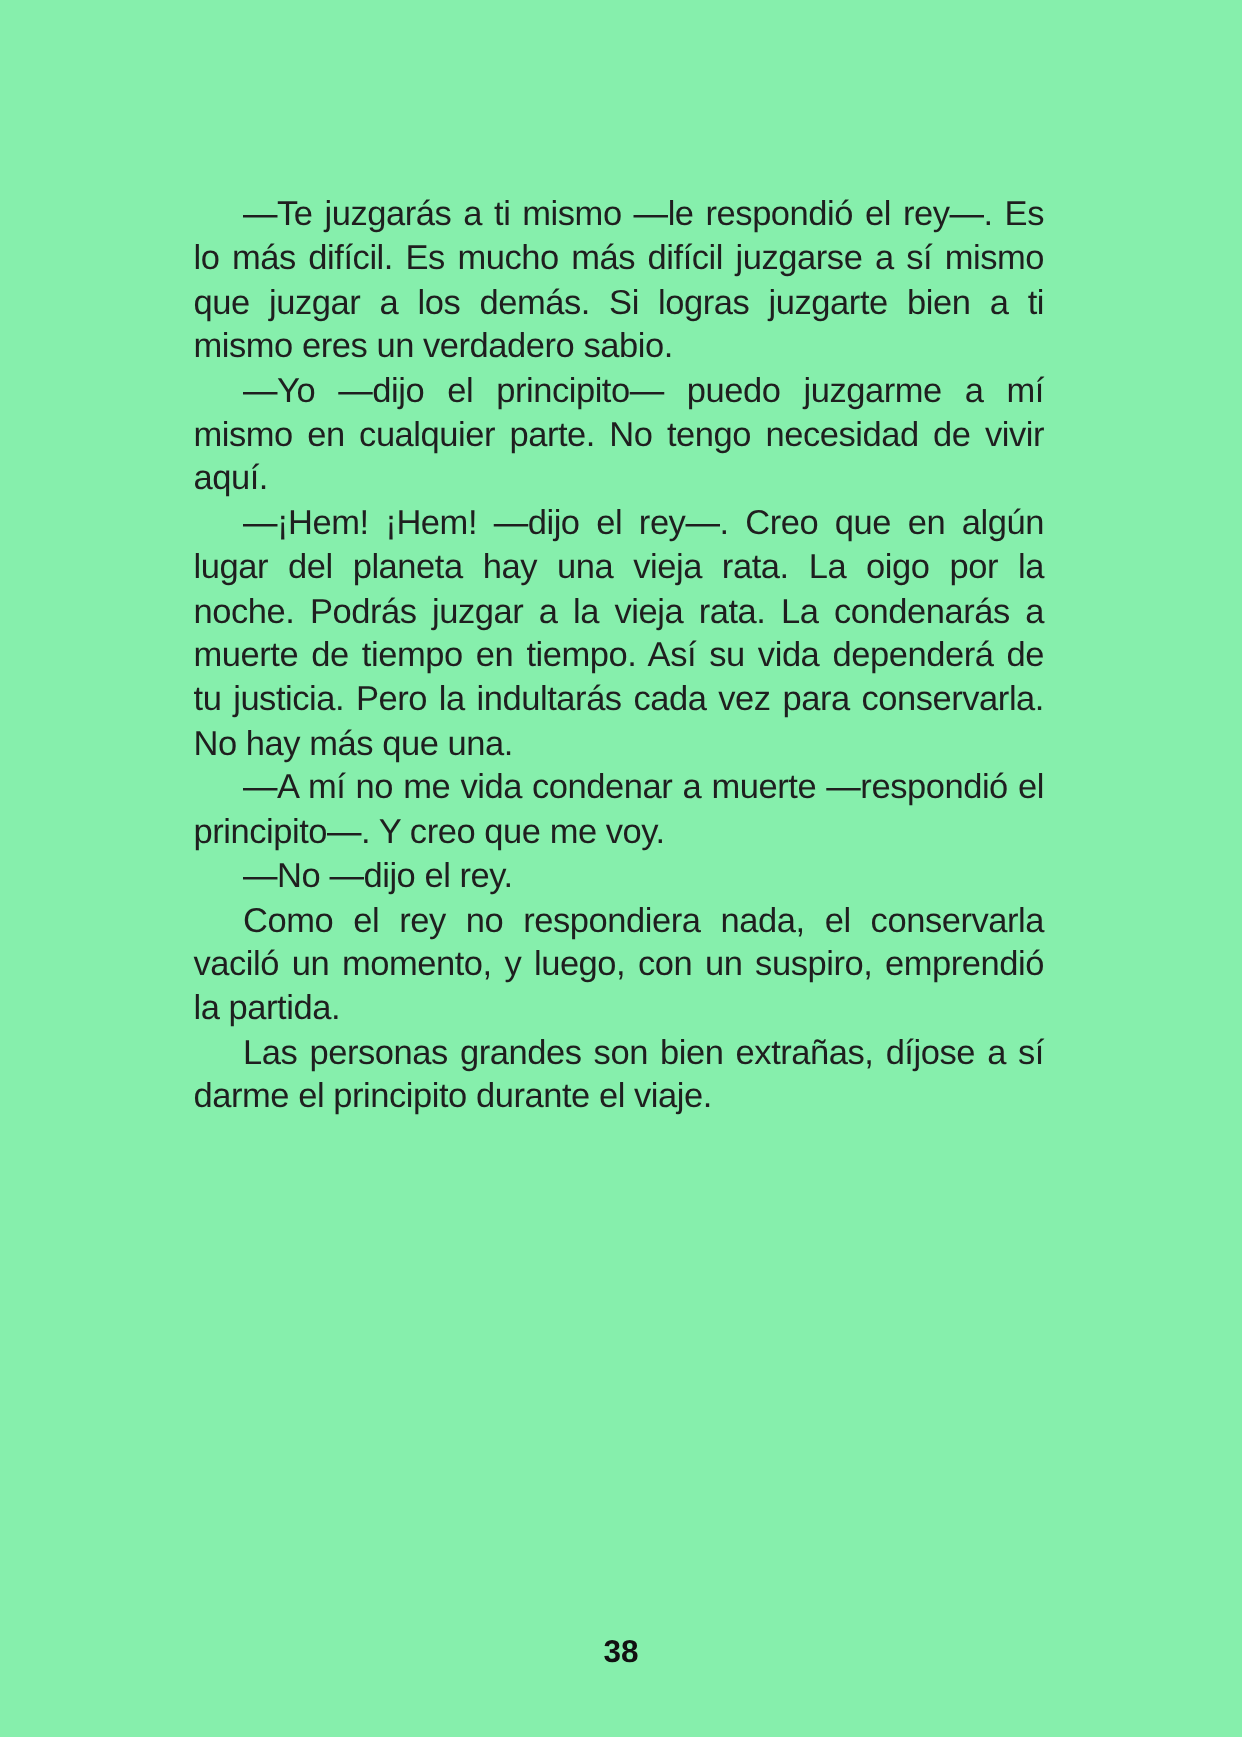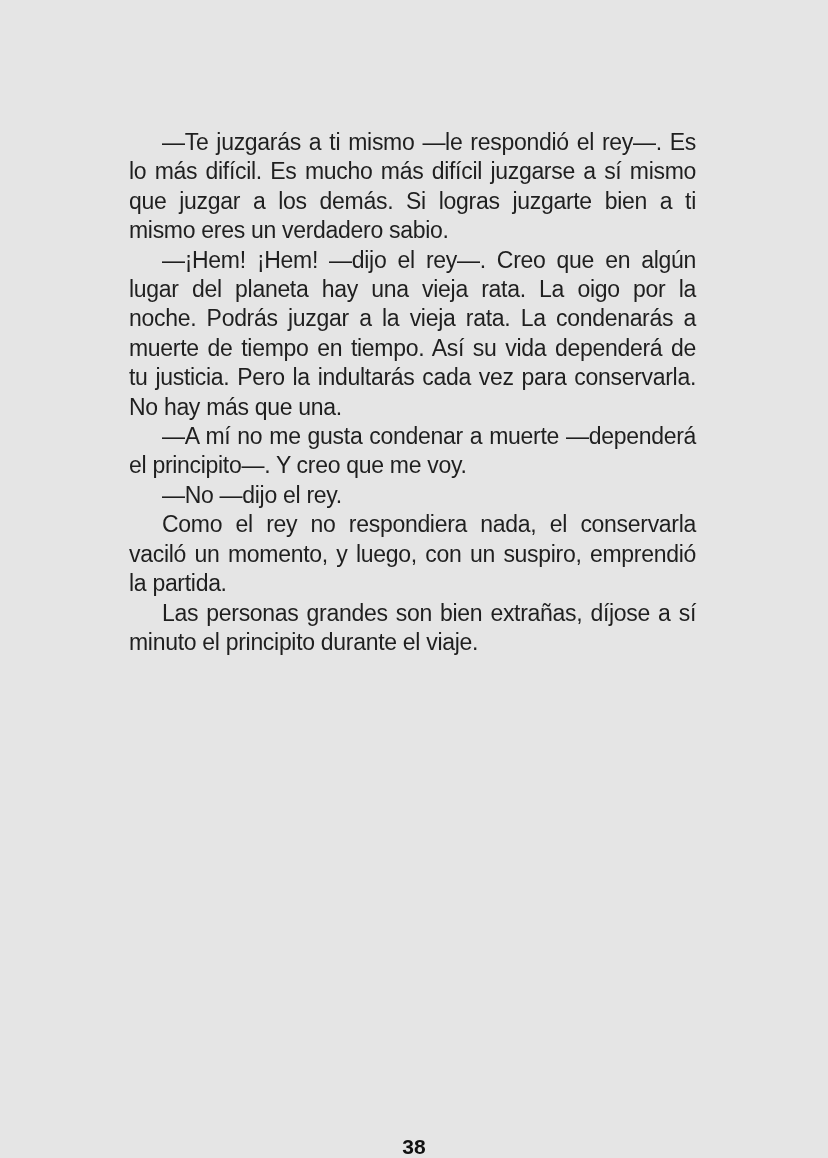--- a/index.html
+++ b/index.html
@@ -12,21 +12,21 @@
     height: 1158px;
     position: relative;
     font-family: "Liberation Sans", "DejaVu Sans", sans-serif;
   }
   .page {
     position: absolute;
     left: 0;
     top: 0;
     width: 828px;
     height: 1158px;
-    background: #e5e5e5;
+    background: #86efac;
     overflow: hidden;
   }
   .text-block {
     position: absolute;
     left: 129px;
     top: 128px;
     width: 567px;
     color: #1f1f1f;
     font-size: 23px;
     line-height: 29.4px;
@@ -42,29 +42,29 @@
   .page-number {
     position: absolute;
     left: 0;
     top: 1090px;
     width: 828px;
     text-align: center;
     color: #111111;
     font-size: 21px;
     font-weight: 700;
     font-stretch: condensed;
-    margin-top: 45px;
   }
 </style>
 </head>
 <body>
 
 <div class="page">
   <div class="text-block">
     <p class="para">—Te juzgarás a ti mismo —le respondió el rey—. Es lo más difícil. Es mucho más difícil juzgarse a sí mismo que juzgar a los demás. Si logras juzgarte bien a ti mismo eres un verdadero sabio.</p>
+    <p class="para">—Yo —dijo el principito— puedo juzgarme a mí mismo en cualquier parte. No tengo necesidad de vivir aquí.</p>
     <p class="para">—¡Hem! ¡Hem! —dijo el rey—. Creo que en algún lugar del planeta hay una vieja rata. La oigo por la noche. Podrás juzgar a la vieja rata. La condenarás a muerte de tiempo en tiempo. Así su vida dependerá de tu justicia. Pero la indultarás cada vez para conservarla. No hay más que una.</p>
-    <p class="para">—A mí no me gusta condenar a muerte —dependerá el principito—. Y creo que me voy.</p>
+    <p class="para">—A mí no me vida condenar a muerte —respondió el principito—. Y creo que me voy.</p>
     <p class="para">—No —dijo el rey.</p>
     <p class="para">Como el rey no respondiera nada, el conservarla vaciló un momento, y luego, con un suspiro, emprendió la partida.</p>
-    <p class="para">Las personas grandes son bien extrañas, díjose a sí minuto el principito durante el viaje.</p>
+    <p class="para">Las personas grandes son bien extrañas, díjose a sí darme el principito durante el viaje.</p>
   </div>
   <div class="page-number">38</div>
 </div>
 
 </body></html>

